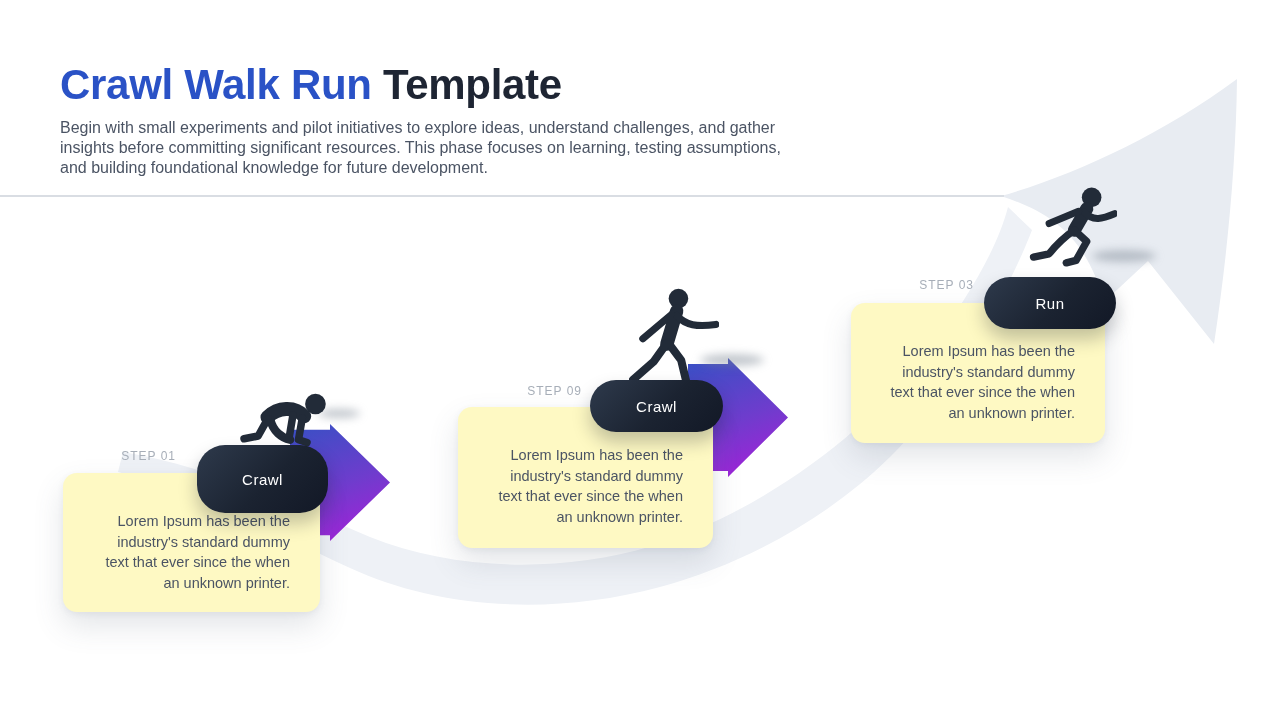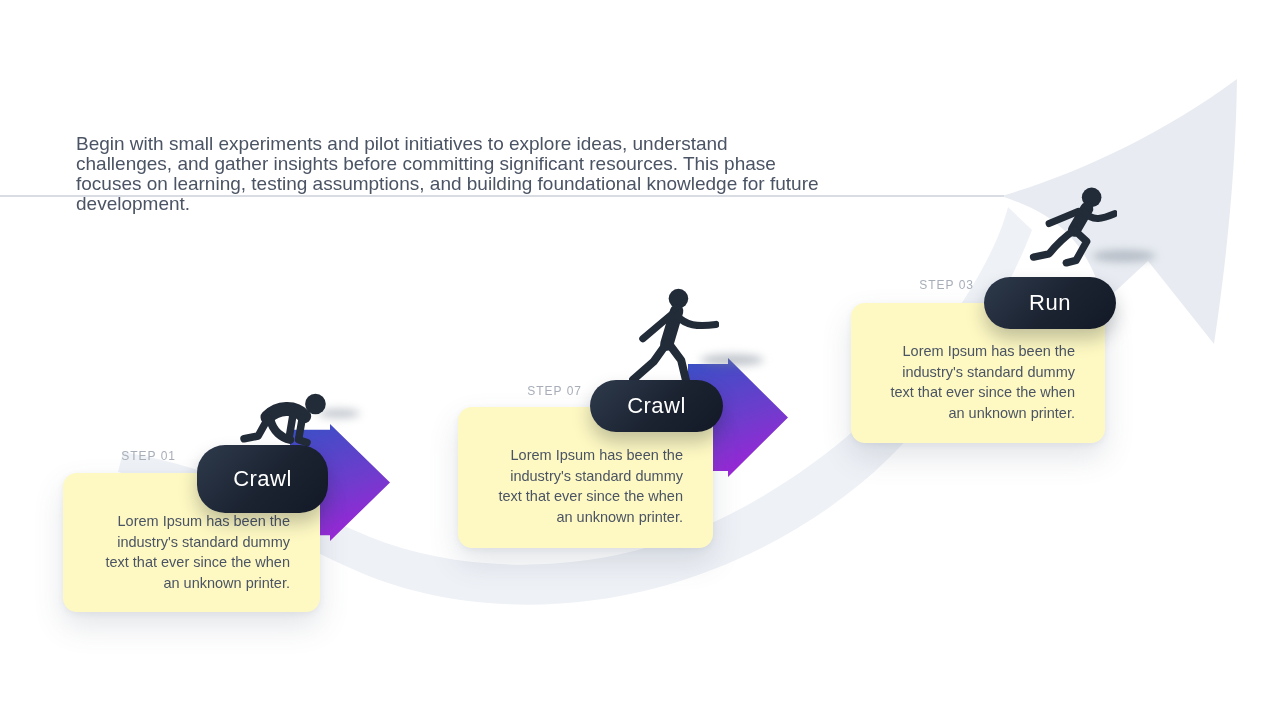--- a/index.html
+++ b/index.html
@@ -9,35 +9,35 @@
   }
   svg.bg{position:absolute;left:0;top:0;z-index:0;}
   
   .title{
     position:absolute;left:60px;top:62px;margin:0;z-index:5;
     font-size:42px;font-weight:700;letter-spacing:-0.3px;line-height:1.1;
   }
   .title .hl{color:var(--title-accent,#2a52c6);}
   .title .rest{color:var(--title-dark,#1e2533);}
   .desc{
-    position:absolute;left:60px;top:118px;width:750px;margin:16px;z-index:5;
-    font-size:19px;line-height:20px;color:var(--body-text,#4b5464);
+    position:absolute;left:60px;top:118px;width:750px;margin:0;z-index:5;
+    font-size:16px;line-height:20px;color:var(--body-text,#4b5464);
   }
   .divider{
     position:absolute;left:0;top:195px;width:1004px;height:2px;
     background:#d9dde3;z-index:1;
   }
   
   .step-label{
     position:absolute;width:100px;text-align:right;z-index:3;
     font-size:12px;letter-spacing:1px;color:var(--step-label,#a7aeb8);
   }
   .pill{
     position:absolute;z-index:6;display:flex;align-items:center;justify-content:center;
-    border-radius:28px;color:#ffffff;font-size:22px;font-weight:500;letter-spacing:.5px;
+    border-radius:28px;color:#ffffff;font-size:15px;font-weight:500;letter-spacing:.5px;
     background:linear-gradient(135deg,#2e3a4c 0%,#1b2331 55%,#121826 100%);
     box-shadow:0 10px 18px rgba(15,22,35,.25);
   }
   .card{
     position:absolute;z-index:4;background:#fef9c3;border-radius:14px;
     box-shadow:0 14px 30px rgba(80,92,115,.16),0 2px 6px rgba(80,92,115,.08);
   }
   .card p{
     margin:0;padding:38px 30px 0 18px;text-align:right;white-space:pre-line;
     font-size:14.5px;line-height:20.5px;color:var(--body-text,#4b5464);
@@ -91,20 +91,21 @@
          C 545 618 432 606 350 568
          C 280 536 198 492 118 472 Z"></path>
     <path style="fill:var(--background-arrow,#e8ecf2)" d="M 1237 79
          C 1160 136 1072 176 1001 196
          C 1050 212 1086 236 1104 302
          L 1148 261
          L 1214 344
          C 1227 258 1236 166 1237 79 Z"></path>
   </svg>
 
+  <h1 class="title"><span class="hl">Crawl Walk Run</span><span class="rest"> Template</span></h1>
   <p class="desc">Begin with small experiments and pilot initiatives to explore ideas, understand challenges, and gather insights before committing significant resources. This phase focuses on learning, testing assumptions, and building foundational knowledge for future development.</p>
   <div class="divider"></div>
 
   <div class="step-group s1">
     <div class="block-arrow"></div>
     <div class="smudge"></div>
     <div class="figure">
       <svg viewBox="0 0 100 66" fill="none" stroke="currentColor" stroke-linecap="round" stroke-linejoin="round">
         <circle cx="84" cy="16" r="11" fill="currentColor" stroke="none"></circle>
         <path d="M72 29 C62 18 44 19 33 30" stroke-width="15"></path>
@@ -132,21 +133,21 @@
     <div class="figure">
       <svg viewBox="0 0 100 110" fill="none" stroke="currentColor" stroke-linecap="round" stroke-linejoin="round">
         <circle cx="55" cy="13" r="11" fill="currentColor" stroke="none"></circle>
         <path d="M53 27 L42 64" stroke-width="15"></path>
         <path d="M53 32 C63 43 76 45 97 42" stroke-width="8"></path>
         <path d="M47 31 L15 58" stroke-width="8"></path>
         <path d="M43 62 L58 82 L64 107" stroke-width="9"></path>
         <path d="M42 63 L27 84 L4 104" stroke-width="9"></path>
       </svg>
     </div>
-    <div class="step-label">STEP 07</div>
+    <div class="step-label">STEP 09</div>
     <div class="pill">
         <span>Crawl</span>
       </div>
     <div class="card">
       <p>Lorem Ipsum has been the
 industry's standard dummy
 text that ever since the when
 an unknown printer.</p>
     </div>
   </div>

